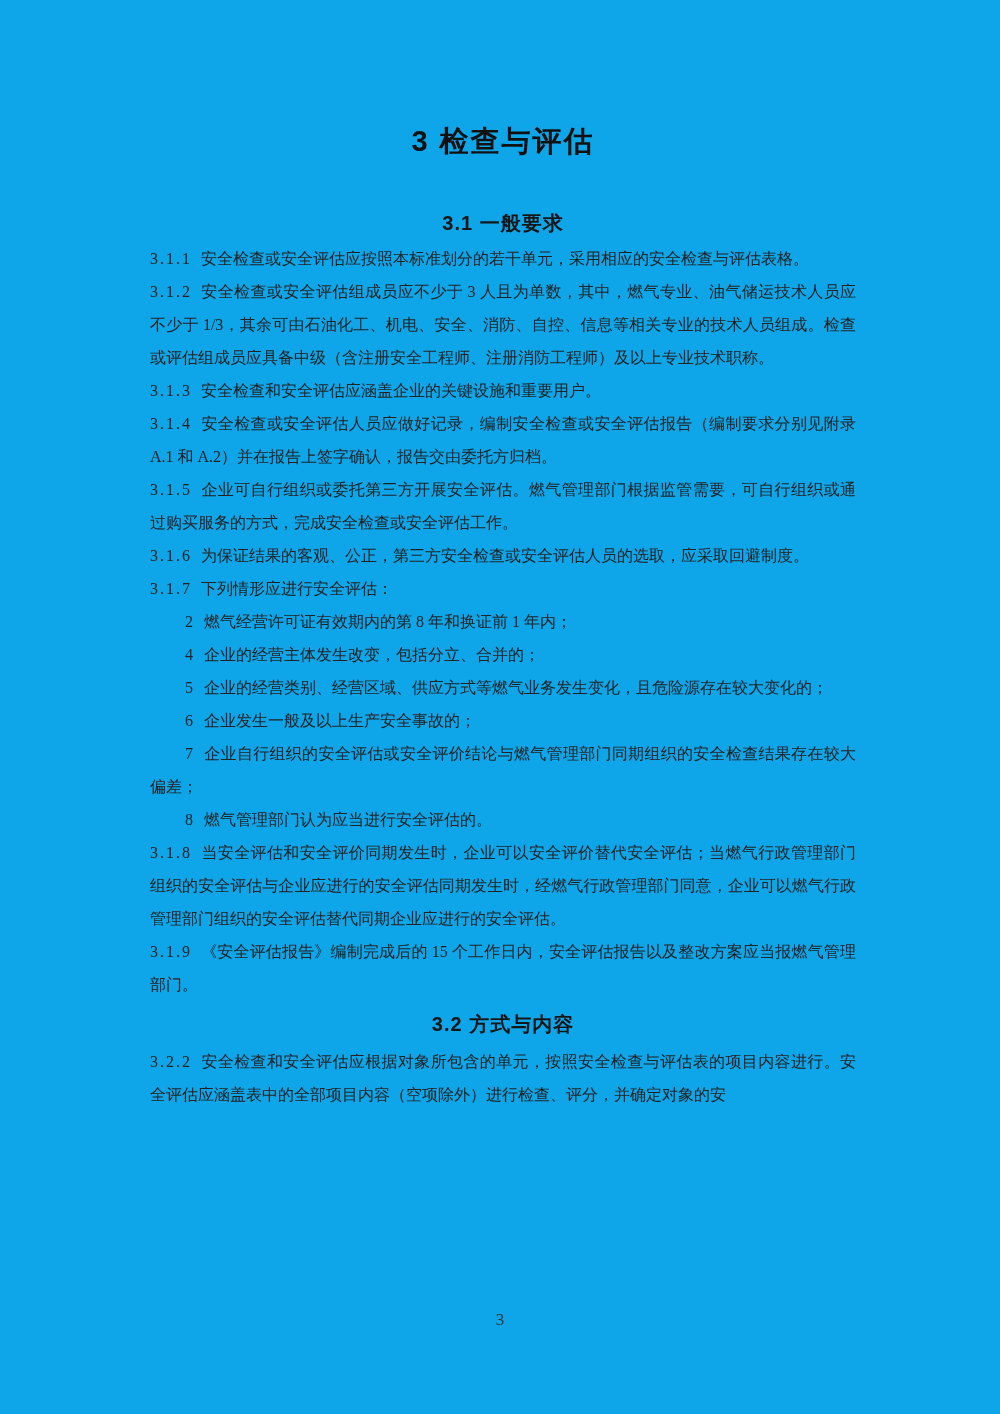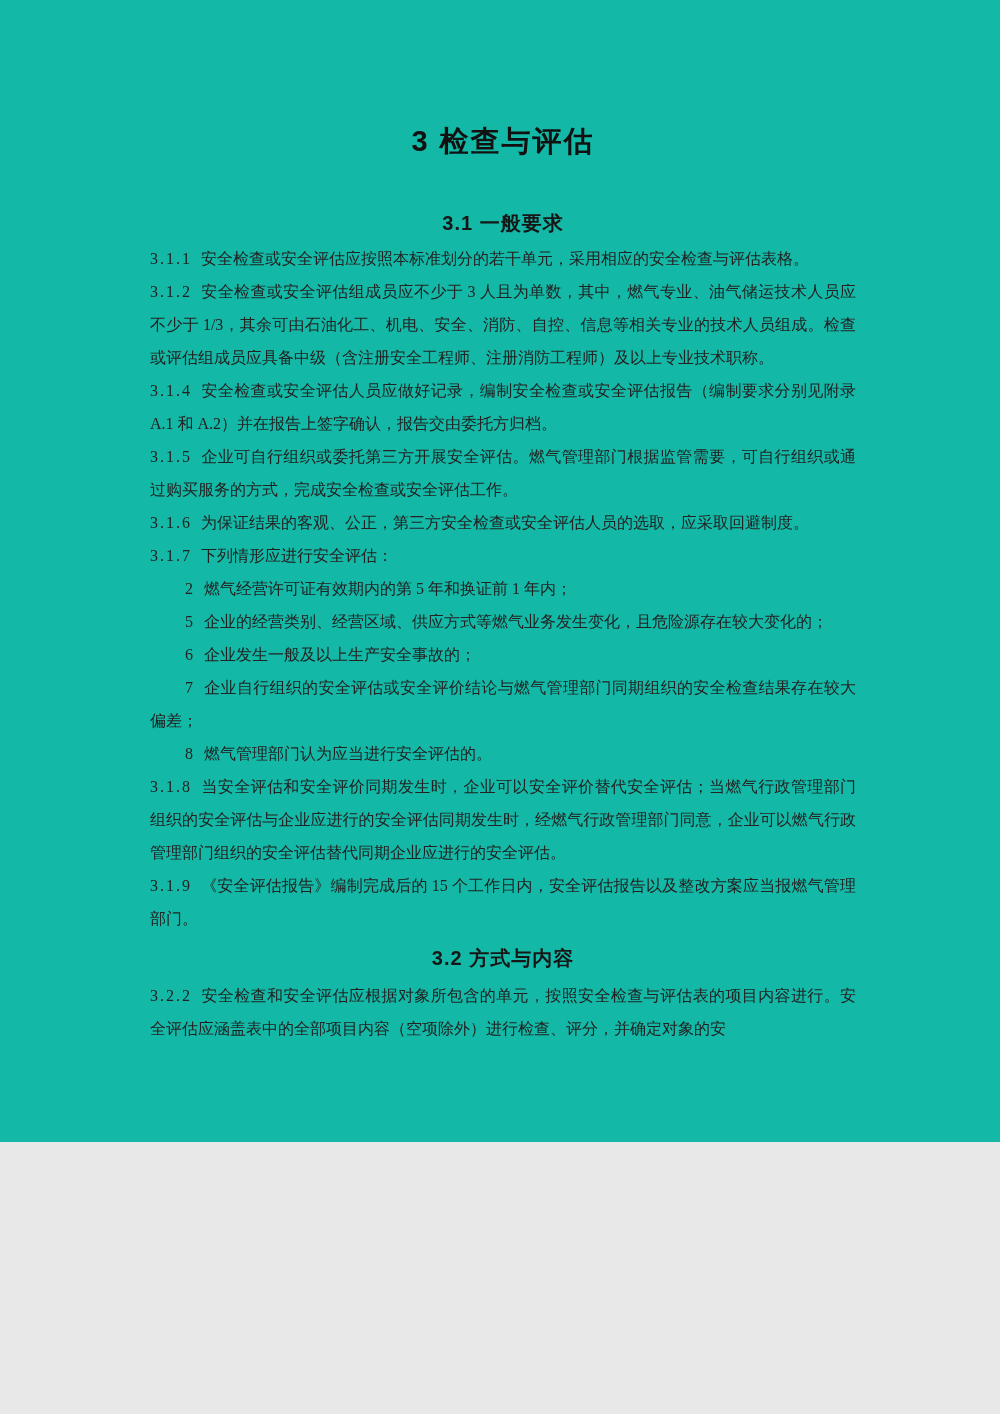--- a/index.html
+++ b/index.html
@@ -1,21 +1,21 @@
 <!DOCTYPE html>
 <html><head>
 <meta charset="utf-8">
 <style>
   html,body { margin:0; padding:0; background:#e8e8e8; }
   .page {
     position:relative;
     width:1000px;
-    height:1142px;
+    height:1414px;
     margin:0 auto;
-    background:#14b8a6;
+    background:#0ea5e9;
     color:#202020;
     font-family:"Liberation Serif","DejaVu Serif",serif;
     overflow:hidden;
     box-shadow:0 0 6px rgba(0,0,0,.2);
   }
   .content {
     position:absolute;
     left:150px;
     top:0;
     width:706px;
@@ -74,26 +74,28 @@
 
 <div class="page">
   <div class="content">
 
     <h1 class="doc-title">3  检查与评估</h1>
 
     <h2 class="sec-heading first">3.1  一般要求</h2>
 
     <p class="para"><span class="para-label">3.1.1</span><span>安全检查或安全评估应按照本标准划分的若干单元，采用相应的安全检查与评估表格。</span></p>
     <p class="para"><span class="para-label">3.1.2</span><span>安全检查或安全评估组成员应不少于 3 人且为单数，其中，燃气专业、油气储运技术人员应不少于 1/3，其余可由石油化工、机电、安全、消防、自控、信息等相关专业的技术人员组成。检查或评估组成员应具备中级（含注册安全工程师、注册消防工程师）及以上专业技术职称。</span></p>
+    <p class="para"><span class="para-label">3.1.3</span><span>安全检查和安全评估应涵盖企业的关键设施和重要用户。</span></p>
     <p class="para"><span class="para-label">3.1.4</span><span>安全检查或安全评估人员应做好记录，编制安全检查或安全评估报告（编制要求分别见附录 A.1 和 A.2）并在报告上签字确认，报告交由委托方归档。</span></p>
     <p class="para"><span class="para-label">3.1.5</span><span>企业可自行组织或委托第三方开展安全评估。燃气管理部门根据监管需要，可自行组织或通过购买服务的方式，完成安全检查或安全评估工作。</span></p>
     <p class="para"><span class="para-label">3.1.6</span><span>为保证结果的客观、公正，第三方安全检查或安全评估人员的选取，应采取回避制度。</span></p>
     <p class="para"><span class="para-label">3.1.7</span><span>下列情形应进行安全评估：</span></p>
 
-    <p class="para indent"><span class="para-label">2</span><span>燃气经营许可证有效期内的第 5 年和换证前 1 年内；</span></p>
+    <p class="para indent"><span class="para-label">2</span><span>燃气经营许可证有效期内的第 8 年和换证前 1 年内；</span></p>
+    <p class="para indent"><span class="para-label">4</span><span>企业的经营主体发生改变，包括分立、合并的；</span></p>
     <p class="para indent"><span class="para-label">5</span><span>企业的经营类别、经营区域、供应方式等燃气业务发生变化，且危险源存在较大变化的；</span></p>
     <p class="para indent"><span class="para-label">6</span><span>企业发生一般及以上生产安全事故的；</span></p>
     <p class="para indent"><span class="para-label">7</span><span>企业自行组织的安全评估或安全评价结论与燃气管理部门同期组织的安全检查结果存在较大偏差；</span></p>
     <p class="para indent"><span class="para-label">8</span><span>燃气管理部门认为应当进行安全评估的。</span></p>
 
     <p class="para"><span class="para-label">3.1.8</span><span>当安全评估和安全评价同期发生时，企业可以安全评价替代安全评估；当燃气行政管理部门组织的安全评估与企业应进行的安全评估同期发生时，经燃气行政管理部门同意，企业可以燃气行政管理部门组织的安全评估替代同期企业应进行的安全评估。</span></p>
     <p class="para"><span class="para-label">3.1.9</span><span>《安全评估报告》编制完成后的 15 个工作日内，安全评估报告以及整改方案应当报燃气管理部门。</span></p>
 
     <h2 class="sec-heading second">3.2  方式与内容</h2>
 

